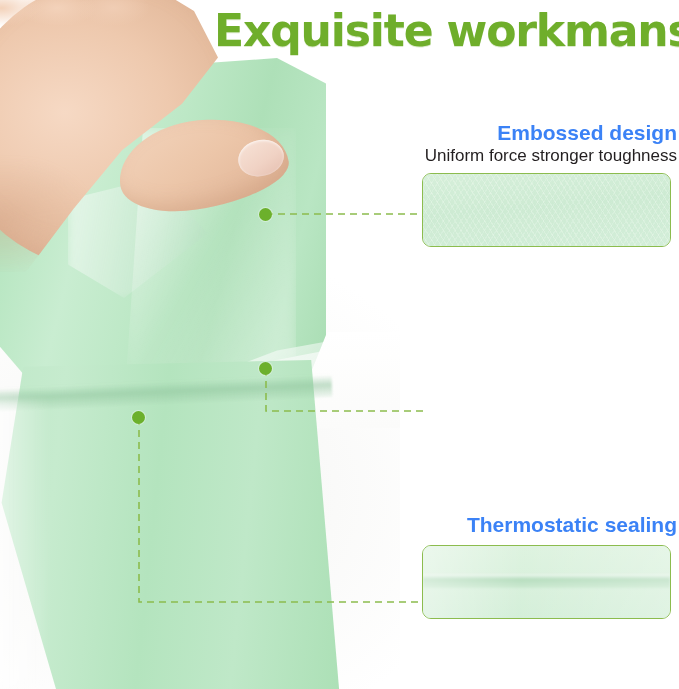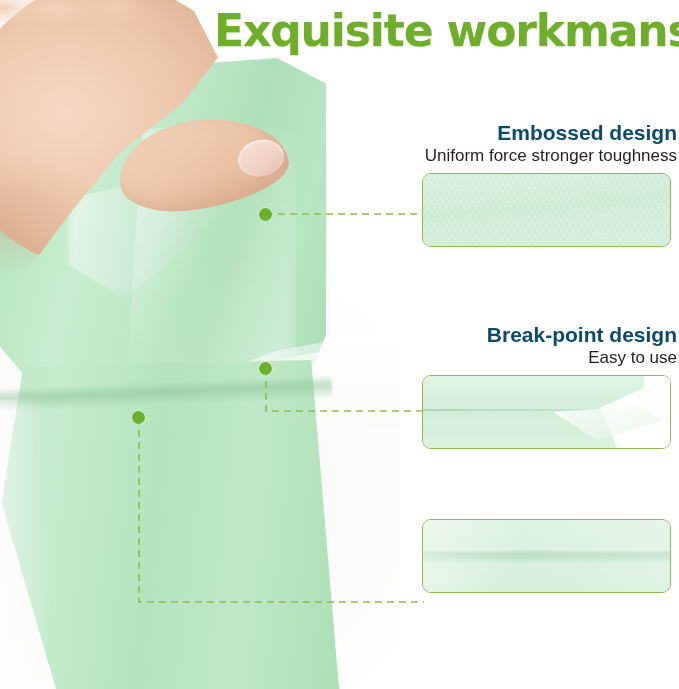--- a/index.html
+++ b/index.html
@@ -215,21 +215,21 @@
 
   
   .callout {
     position: absolute;
     width: 255px;
     left: 422px;
   }
   .callout-heading {
     font-size: 21px;
     font-weight: bold;
-    color: #0c4a6e;
+    color: #3b82f6;
     line-height: 26px;
     white-space: nowrap;
   }
   .callout-sub {
     font-size: 17px;
     color: #231f20;
     line-height: 20px;
     white-space: nowrap;
   }
   .align-right { text-align: right; }
@@ -375,33 +375,23 @@
   <div class="dot" style="left:132px; top:411px;"></div>
 
   <div class="callout" style="top:120px;">
     <div class="callout-heading align-right">Embossed design</div>
     <div class="callout-sub align-right">Uniform force stronger toughness</div>
     <div class="photo-box">
       <div class="box-embossed"></div>
     </div>
   </div>
 
-  <div class="callout" style="top:322px;">
-    <div class="callout-heading align-right">Break-point design</div>
-    <div class="callout-sub align-right">Easy to use</div>
-    <div class="photo-box">
-      <div class="box-break"></div>
-      <div class="box-break-line"></div>
-      <div class="box-break-white"></div>
-      <div class="box-break-white2"></div>
-      <div class="box-break-flap"></div>
-    </div>
-  </div>
 
   <div class="callout" style="top:512px;">
+    <div class="callout-heading align-right">Thermostatic sealing</div>
     <div class="photo-box">
       <div class="box-seal"></div>
       <div class="box-seal-band"></div>
       <div class="box-seal-sheen"></div>
     </div>
   </div>
 
 </div>
 
 </body></html>

